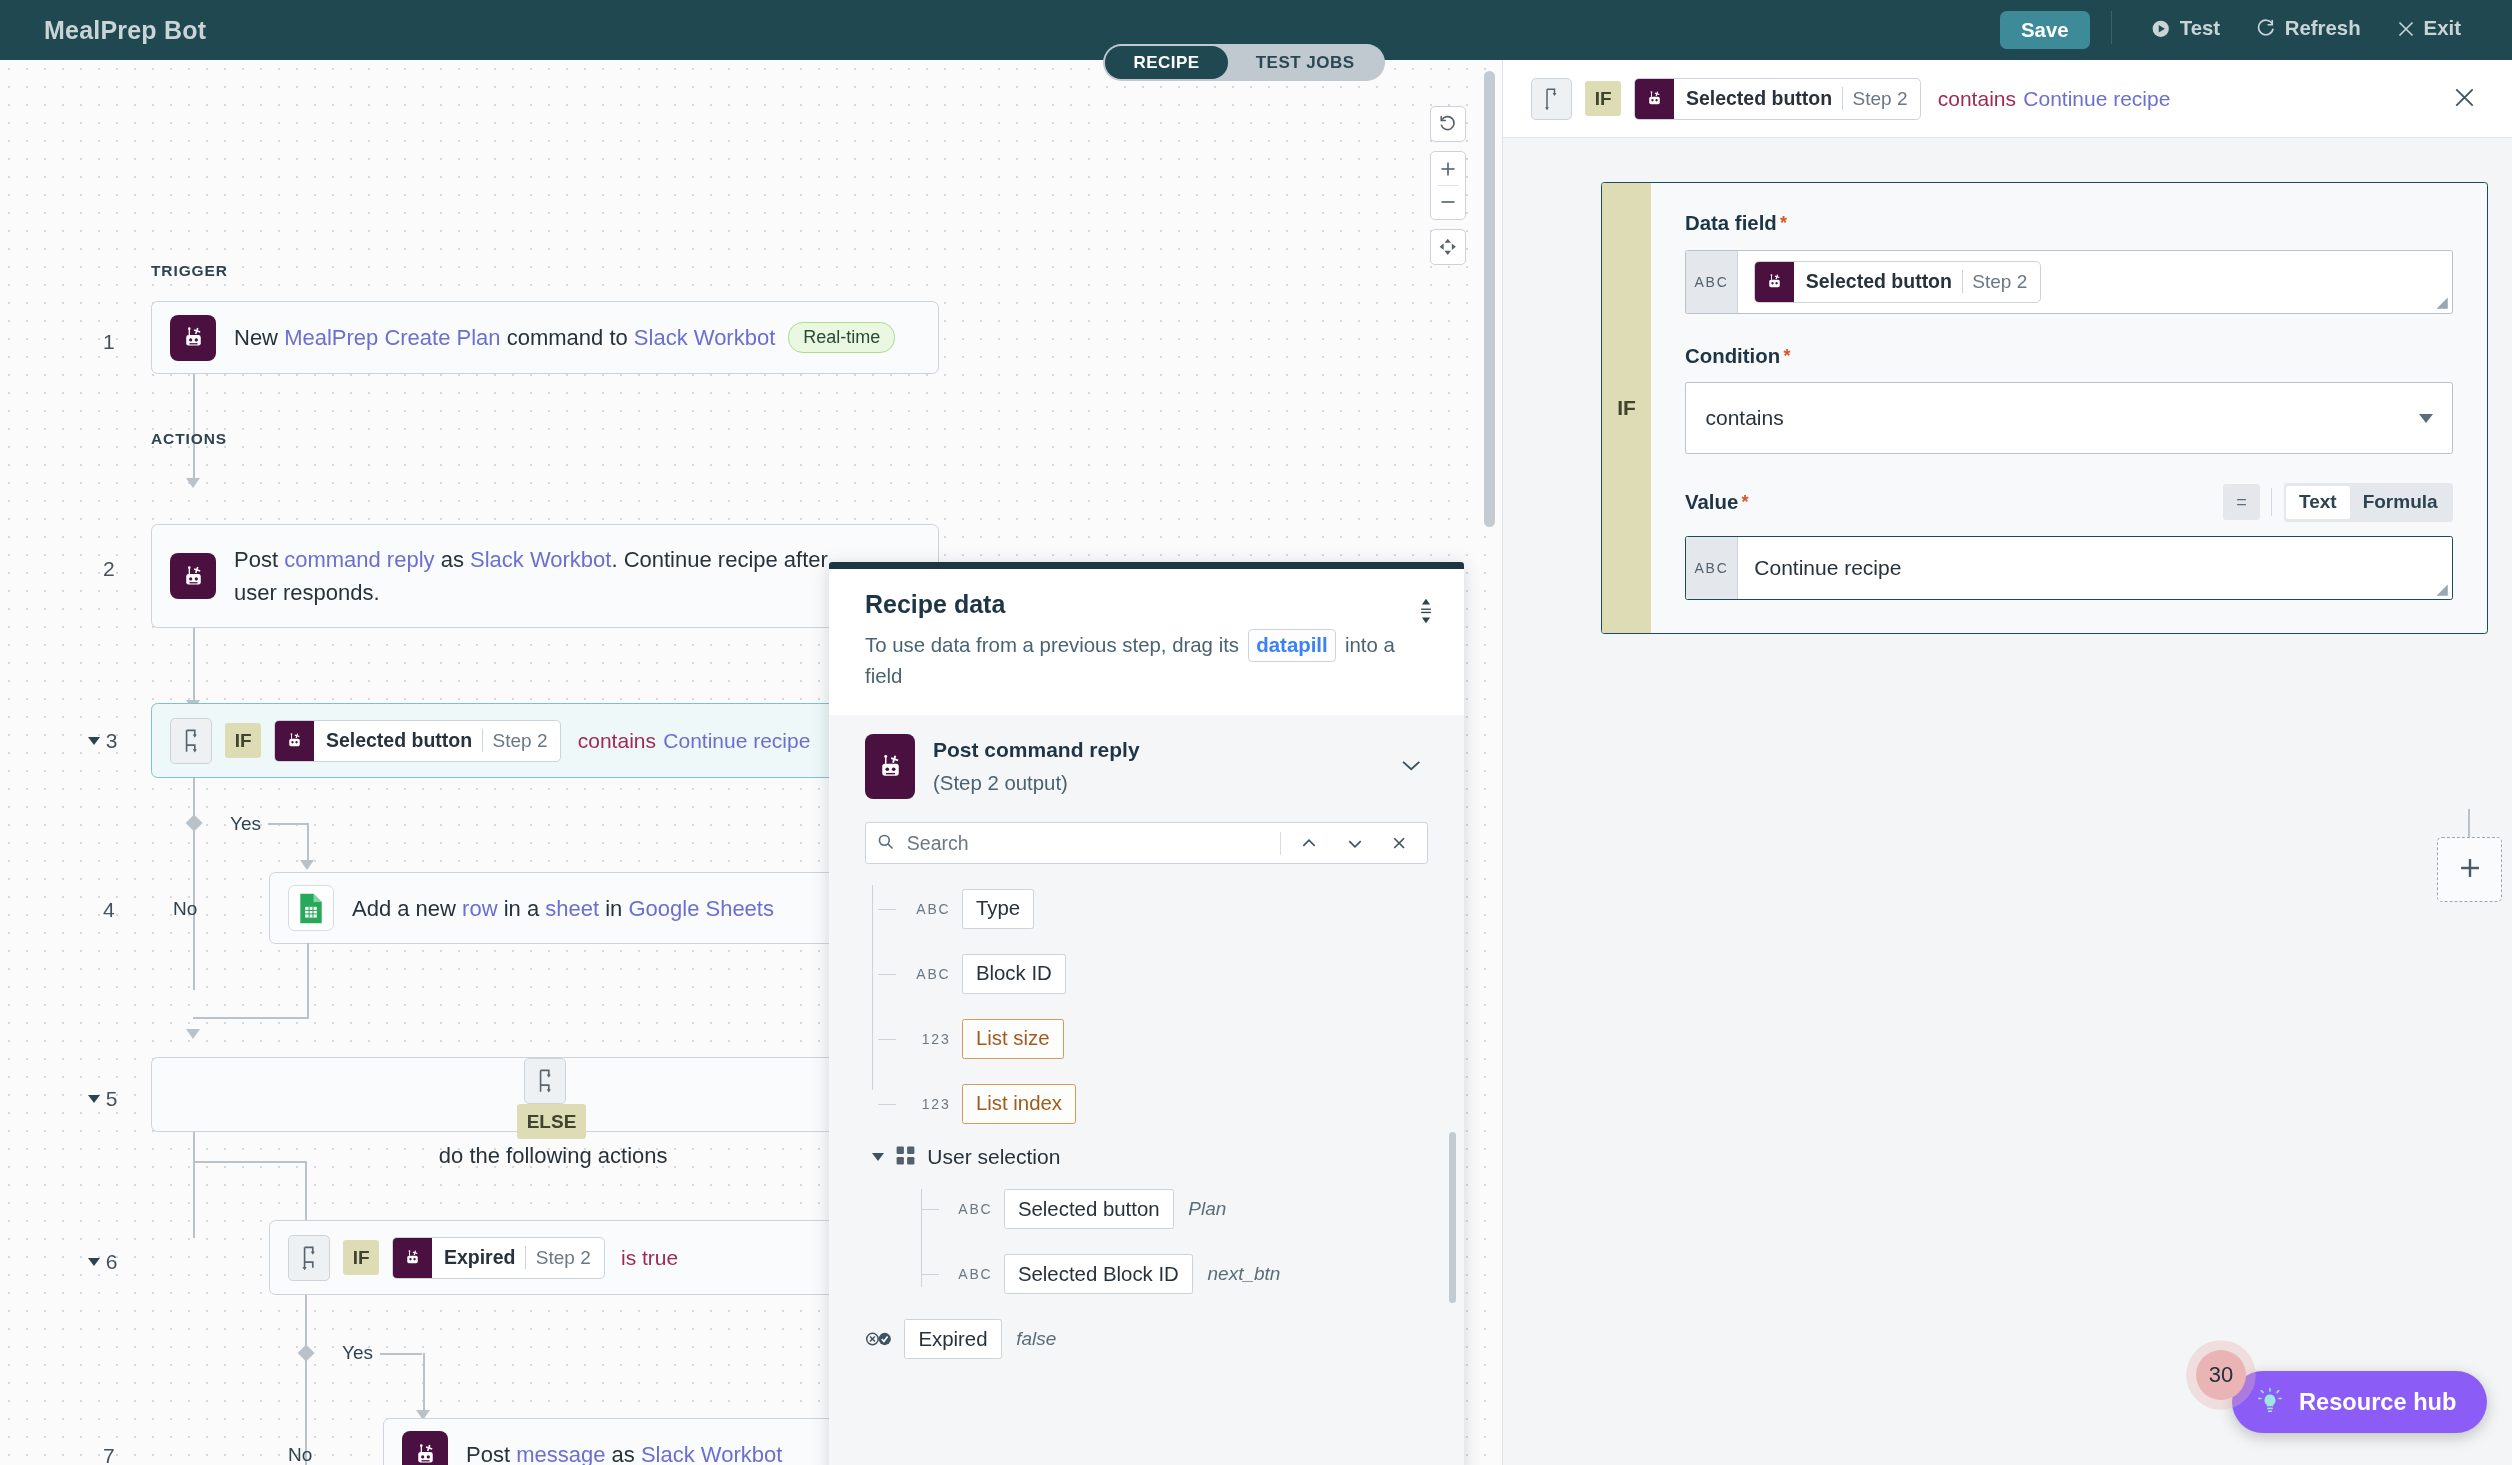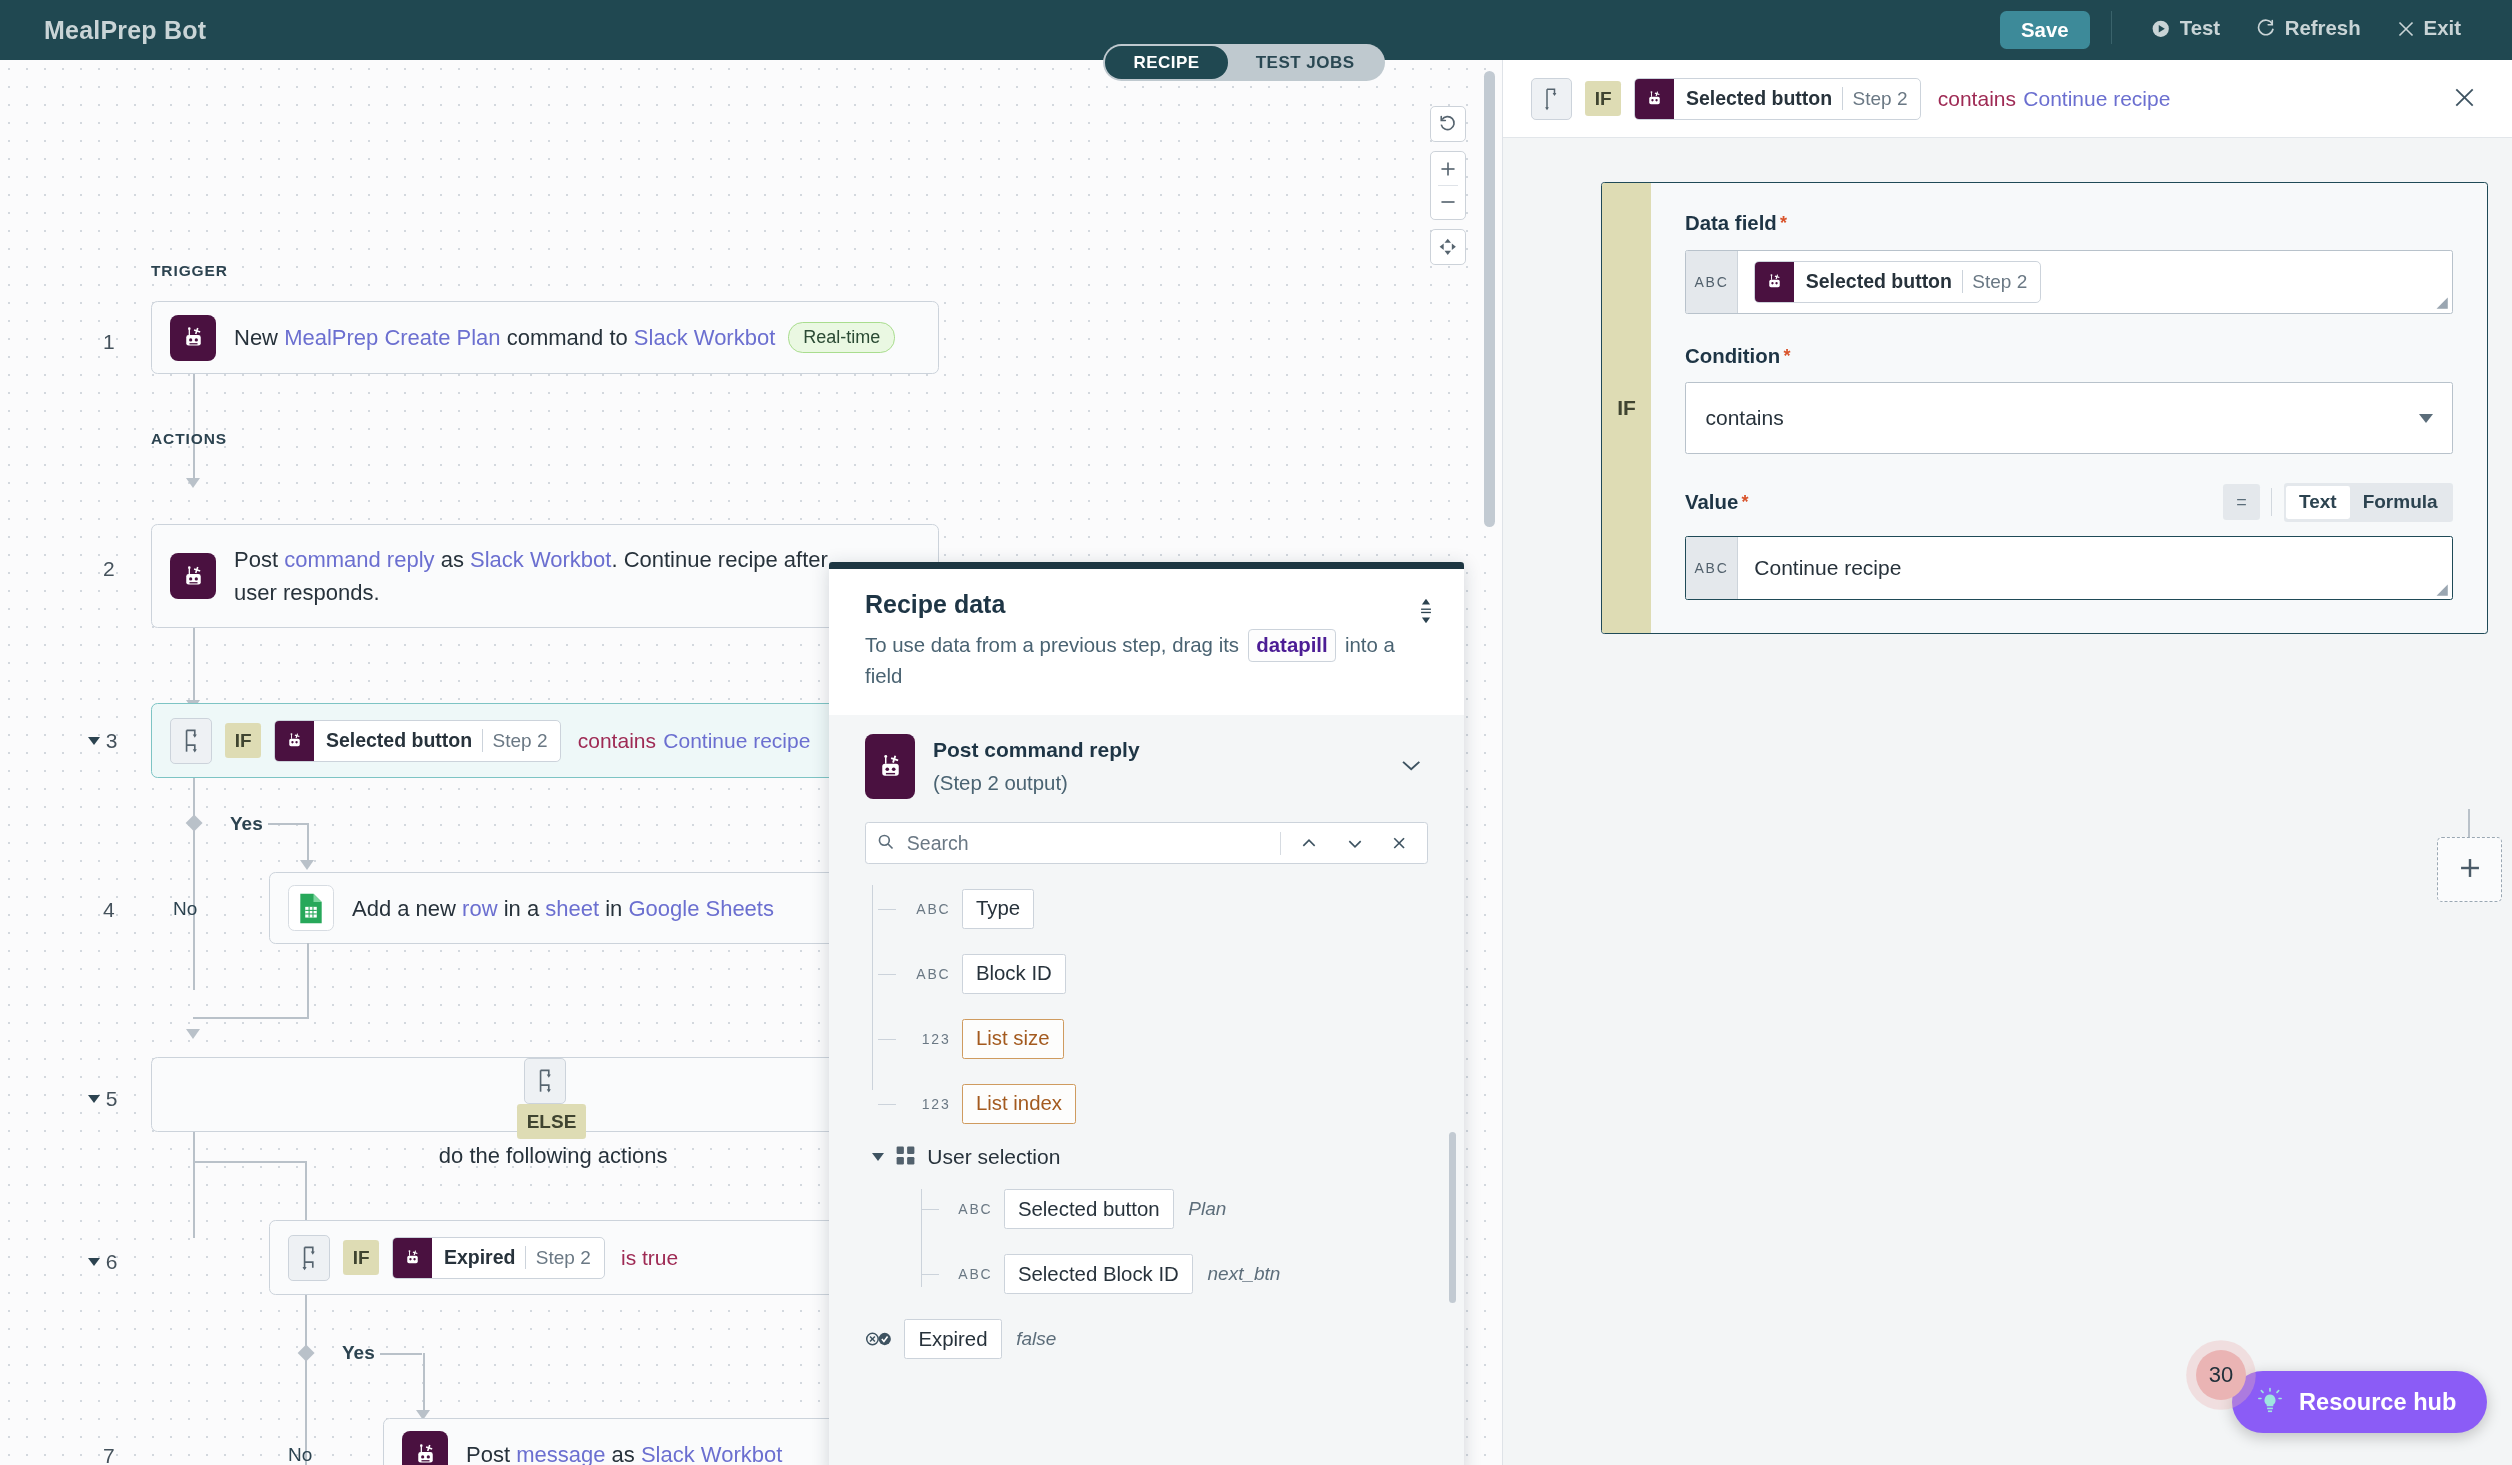--- a/index.html
+++ b/index.html
@@ -190,21 +190,21 @@
     border-top: 10.6px solid #b9c1c9;
   }
   .diamond {
     position: absolute;
     width: 12.2px; height: 12.2px;
     background: #b9c1c9;
     transform: rotate(45deg);
   }
   .branch-label {
     position: absolute;
-    font-size: 19px; font-weight: bold; color: #2c4350;
+    font-size: 19px; font-weight: normal; color: #2c4350;
   }
   .branch-label.no { font-weight: normal; }
 
   
   .rdpanel {
     position: absolute;
     left: 829px; top: 562px;
     width: 635px; height: 916px;
     background: #f4f6f7;
     border-radius: 3.3px;
@@ -216,21 +216,21 @@
   .rd-head { background: #ffffff; padding: 21px 36px 23px 36px; position: relative; }
   .rd-title { font-size: 25px; font-weight: bold; color: #1e3545; }
   .rd-sub {
     margin-top: 10.6px; font-size: 20.4px; color: #4a6372; line-height: 1.45;
     max-width: 545px;
   }
   .rd-sub .chip {
     display: inline-block;
     border: 0.8px solid #ccd3db; background: #fdfdfd;
     border-radius: 4.1px; padding: 0.8px 7.3px;
-    color: #4c1d95; font-weight: bold;
+    color: #3b82f6; font-weight: bold;
     margin: 0 3.3px;
   }
   .rd-resize {
     position: absolute; right: 29px; top: 28px;
     color: #2c4350; display: flex; flex-direction: column; align-items: center;
   }
   .rd-body { padding: 19.5px 36px 0 36px; }
   .rd-src { display: flex; align-items: center; gap: 18px; position: relative; }
   .rd-src-icon { width: 50px; height: 65px; border-radius: 8.1px; background: #4a1140;
                  display: flex; align-items: center; justify-content: center; flex: 0 0 auto; }

